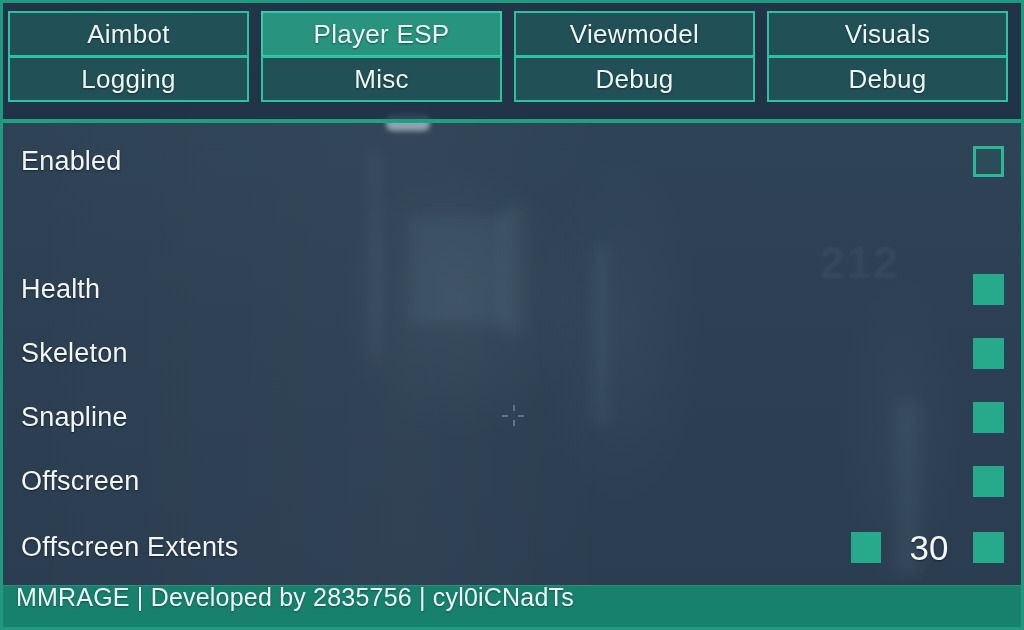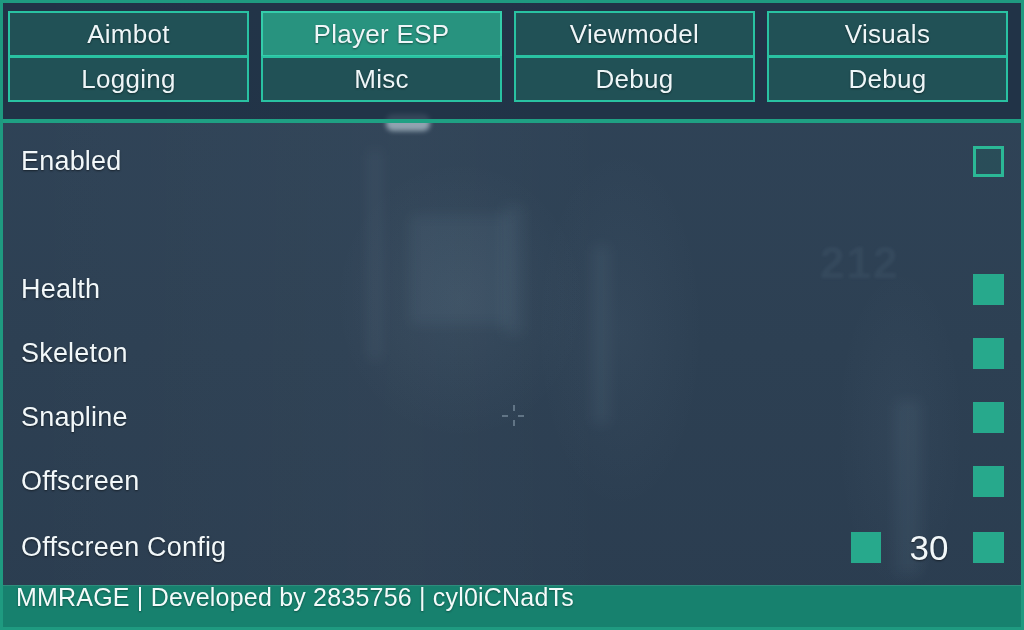--- a/index.html
+++ b/index.html
@@ -290,21 +290,21 @@
       <span class="row-label">Snapline</span>
       <span class="checkbox checked"></span>
     </div>
 
     <div class="row" style="top:334px;">
       <span class="row-label">Offscreen</span>
       <span class="checkbox checked"></span>
     </div>
 
     <div class="row" style="top:400px;">
-      <span class="row-label">Offscreen Config</span>
+      <span class="row-label">Offscreen Extents</span>
       <span class="slider-handle"></span>
       <span class="slider-value">30</span>
       <span class="checkbox checked"></span>
     </div>
 
   </div>
 
   <div class="statusbar">
     <span class="statusbar-text">MMRAGE | Developed by 2835756 | cyl0iCNadTs</span>
   </div>

